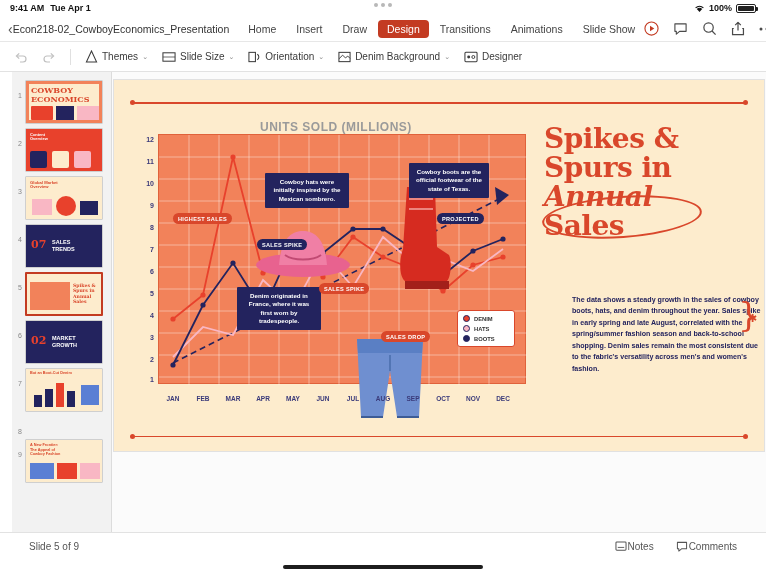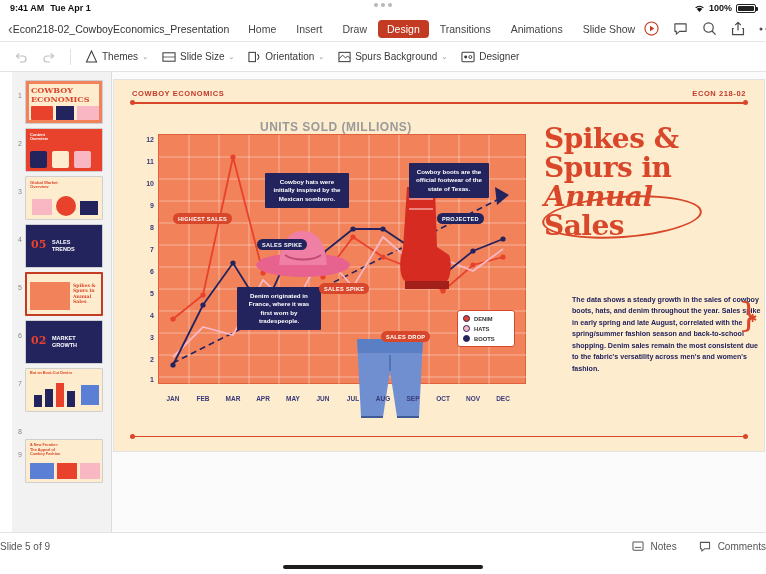--- a/index.html
+++ b/index.html
@@ -177,24 +177,24 @@
   
   .hat {
     position: absolute; left: 96px; top: 92px; width: 96px; height: 52px;
   }
   .boot { position: absolute; left: 232px; top: 50px; width: 62px; height: 108px; }
   .jeans { position: absolute; left: 188px; top: 200px; width: 86px; height: 86px; }
 
   
   .footer {
     height: 28px; border-top: 1px solid #e2e2e2; background: #fff;
-    display: flex; align-items: center; padding: 0 0; font-size: 10px; color: #555;
+    display: flex; align-items: center; padding: 0 29px; font-size: 10px; color: #555;
   }
   .footer-right { margin-left: auto; display: flex; gap: 22px; }
-  .fbtn { display: flex; align-items: center; gap: 7px; cursor: pointer; }
+  .fbtn { display: flex; align-items: center; gap: 1px; cursor: pointer; }
   .homebar-wrap { height: 14px; display: flex; align-items: center; justify-content: center; background: #fff; }
   .homebar { width: 200px; height: 4px; border-radius: 2px; background: #1d1d1d; }
   svg { display: block; }
 </style>
 </head>
 <body>
 
 <div class="statusbar">
   <div class="sb-left">
     <span>9:41 AM</span>
@@ -310,21 +310,21 @@
     <span>Orientation</span>
     <span class="caret">⌄</span>
   </span>
   <span class="rb-item">
     <span>
       <svg width="13" height="12" viewBox="0 0 14 12">
           <rect x="1" y="1" width="12" height="10" fill="none" stroke="#3a3a3a" stroke-width="1.1"></rect>
           <path d="M1 8 L5 4 L8 7 L10.5 5 L13 7.5" fill="none" stroke="#3a3a3a" stroke-width="1"></path>
         </svg>
     </span>
-    <span>Spurs Background</span>
+    <span>Denim Background</span>
     <span class="caret">⌄</span>
   </span>
   <span class="rb-item">
     <span>
       <svg width="14" height="12" viewBox="0 0 15 12">
           <rect x="1" y="1" width="13" height="10" rx="1" fill="none" stroke="#3a3a3a" stroke-width="1.1"></rect>
           <circle cx="5" cy="6" r="1.6" fill="#3a3a3a"></circle>
           <circle cx="10" cy="6" r="1.6" fill="none" stroke="#3a3a3a" stroke-width="1"></circle>
         </svg>
     </span>
@@ -368,21 +368,21 @@
         <div style="position:absolute;left:6px;top:22px;width:20px;height:16px;background:#f9b7c4"></div>
         <div style="position:absolute;left:30px;top:19px;width:20px;height:20px;background:#e8412c;border-radius:50%"></div>
         <div style="position:absolute;left:54px;top:24px;width:18px;height:14px;background:#23235e"></div>
       </div>
     </div>
 
     <div class="thumb-row">
       <div class="thumb-num">4</div>
       <div class="thumb">
         <div class="t-fill" style="background:#23235e"></div>
-        <div class="tt" style="left:5px;top:14px;font-size:11px;color:#e8412c;font-family:'DejaVu Serif',serif">05</div>
+        <div class="tt" style="left:5px;top:14px;font-size:11px;color:#e8412c;font-family:'DejaVu Serif',serif">07</div>
         <div class="tt" style="left:26px;top:15px;font-size:5.5px;color:#fff">SALES</div>
         <div class="tt" style="left:26px;top:22px;font-size:5.5px;color:#fff">TRENDS</div>
       </div>
     </div>
 
     <div class="thumb-row">
       <div class="thumb-num">5</div>
       <div class="thumb selected">
         <div class="t-fill" style="background:#fdeccd"></div>
         <div style="position:absolute;left:3px;top:8px;width:40px;height:28px;background:#f2825a"></div>
@@ -426,24 +426,20 @@
         <div style="position:absolute;left:31px;bottom:3px;width:20px;height:16px;background:#e8412c"></div>
         <div style="position:absolute;left:54px;bottom:3px;width:20px;height:16px;background:#f9b7c4"></div>
       </div>
     </div>
 
   </div>
 
   <div class="canvas-wrap">
     <div class="slide">
 
-      <div class="sl-head">
-        <span>COWBOY ECONOMICS</span>
-        <span>ECON 218-02</span>
-      </div>
       <div class="sl-rule"></div>
       <div class="sl-rule bottom"></div>
 
       <div class="chart-panel">
         <div class="units-label">
           <span>UNITS SOLD</span>
           <span>(MILLIONS)</span>
         </div>
 
         <div class="ylab" style="top:16px">12</div>

